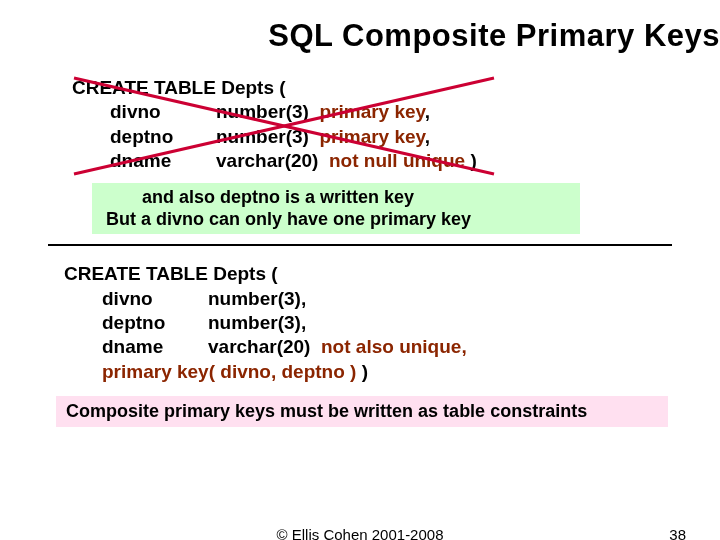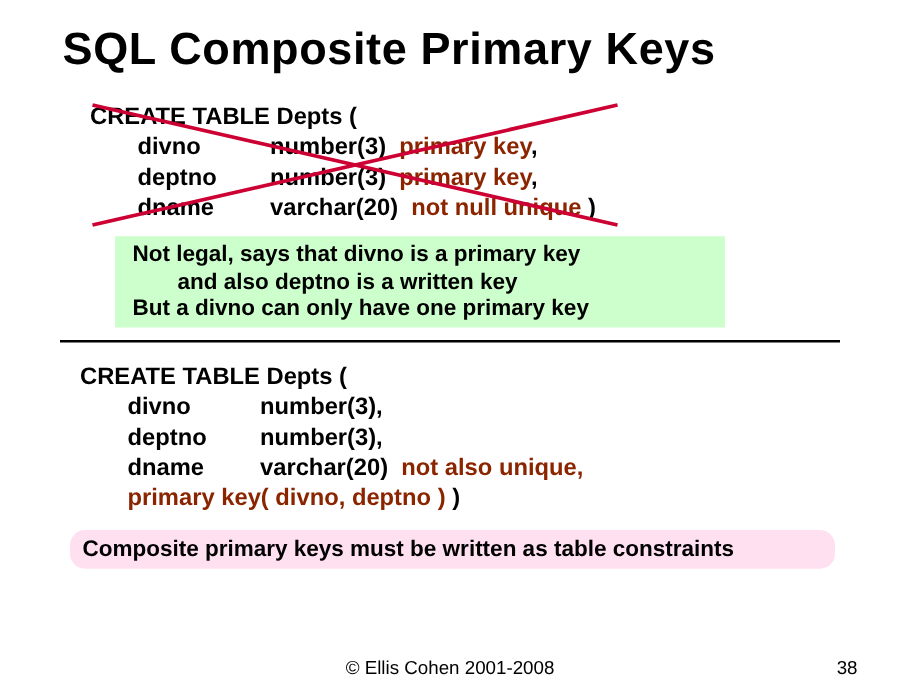--- a/index.html
+++ b/index.html
@@ -11,24 +11,25 @@
     font-family: Verdana, Geneva, sans-serif;
     color: #000;
   }
   .slide {
     position: relative;
     width: 720px;
     height: 540px;
     box-sizing: border-box;
   }
   .title {
-    font-size: 36px;
+    font-size: 31px;
     font-weight: bold;
     padding: 18px 0 8px 50px;
     letter-spacing: 0.5px;
+    text-align: right;
   }
   .code-block1 {
     position: relative;
     margin: 14px 0 0 72px;
     font-size: 19px;
     line-height: 1.28;
     font-weight: bold;
     font-family: Verdana, Geneva, sans-serif;
   }
   .code-block2 {
@@ -67,21 +68,20 @@
   }
   .note-pink {
     background: #ffe0f0;
     margin: 12px 0 0 56px;
     padding: 5px 10px;
     width: 612px;
     font-size: 18px;
     font-family: Arial, Helvetica, sans-serif;
     font-weight: bold;
     box-sizing: border-box;
-    border-radius: 12px;
   }
   .footer {
     position: absolute;
     bottom: 14px;
     left: 0;
     width: 720px;
     font-size: 15px;
     font-family: Arial, Helvetica, sans-serif;
   }
   .copyright {
@@ -114,21 +114,20 @@
       <line x1="10" y1="10" x2="430" y2="106" stroke="#cc0033" stroke-width="3"></line>
       <line x1="10" y1="106" x2="430" y2="10" stroke="#cc0033" stroke-width="3"></line>
     </svg>
     <div>CREATE TABLE Depts (</div>
     <div><span class="indent"></span><span class="col">divno</span><span>number(3)</span>&nbsp;&nbsp;<span class="brown">primary key</span><span>,</span></div>
     <div><span class="indent"></span><span class="col">deptno</span><span>number(3)</span>&nbsp;&nbsp;<span class="brown">primary key</span><span>,</span></div>
     <div><span class="indent"></span><span class="col">dname</span><span>varchar(20)</span>&nbsp;&nbsp;<span class="brown">not null  unique</span><span> )</span></div>
   </div>
 
   <div class="note-green">
-    <span>Not legal, says that divno is a primary key</span>
     <span class="ni">and also deptno is a written key</span>
     <span>But a divno can only have one primary key</span>
   </div>
 
   <hr class="divider">
 
   <div class="code-block2">
     <div>CREATE TABLE Depts (</div>
     <div><span class="indent"></span><span class="col">divno</span><span>number(3),</span></div>
     <div><span class="indent"></span><span class="col">deptno</span><span>number(3),</span></div>

